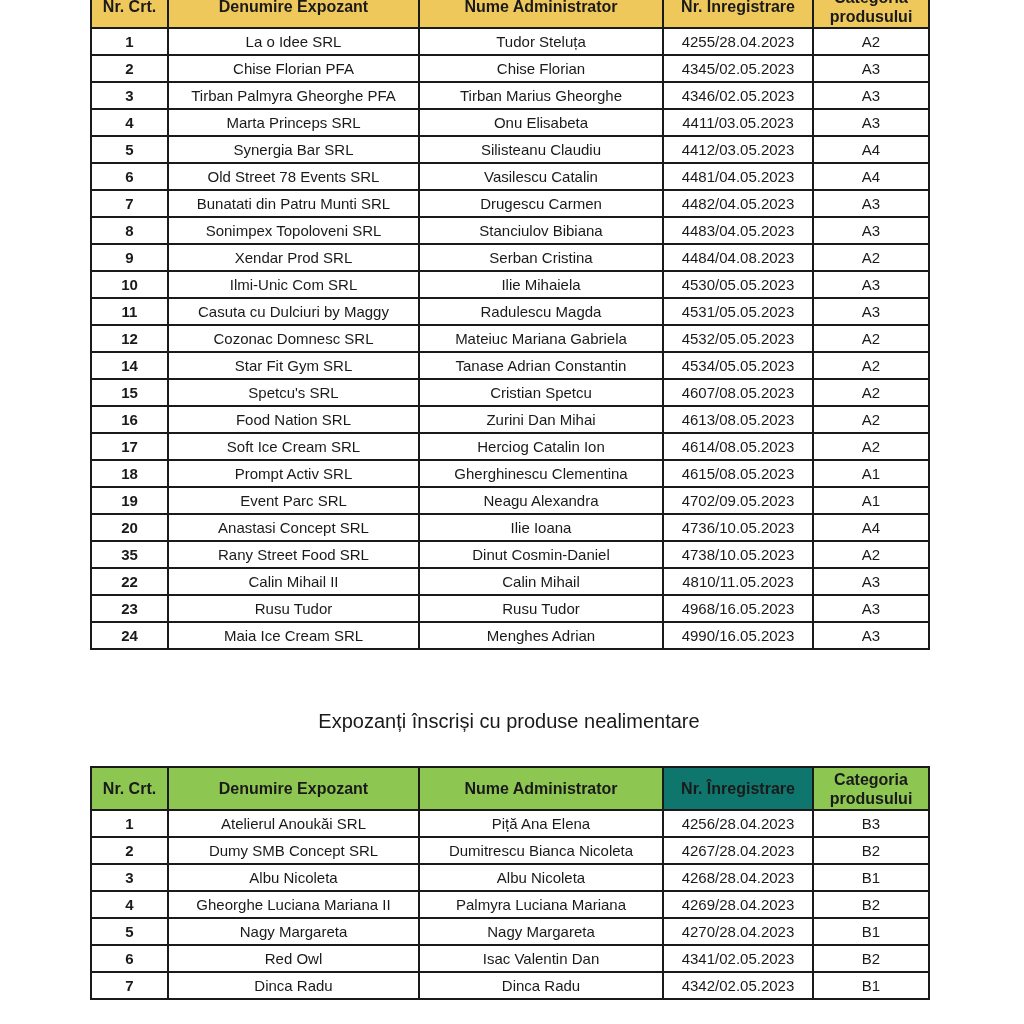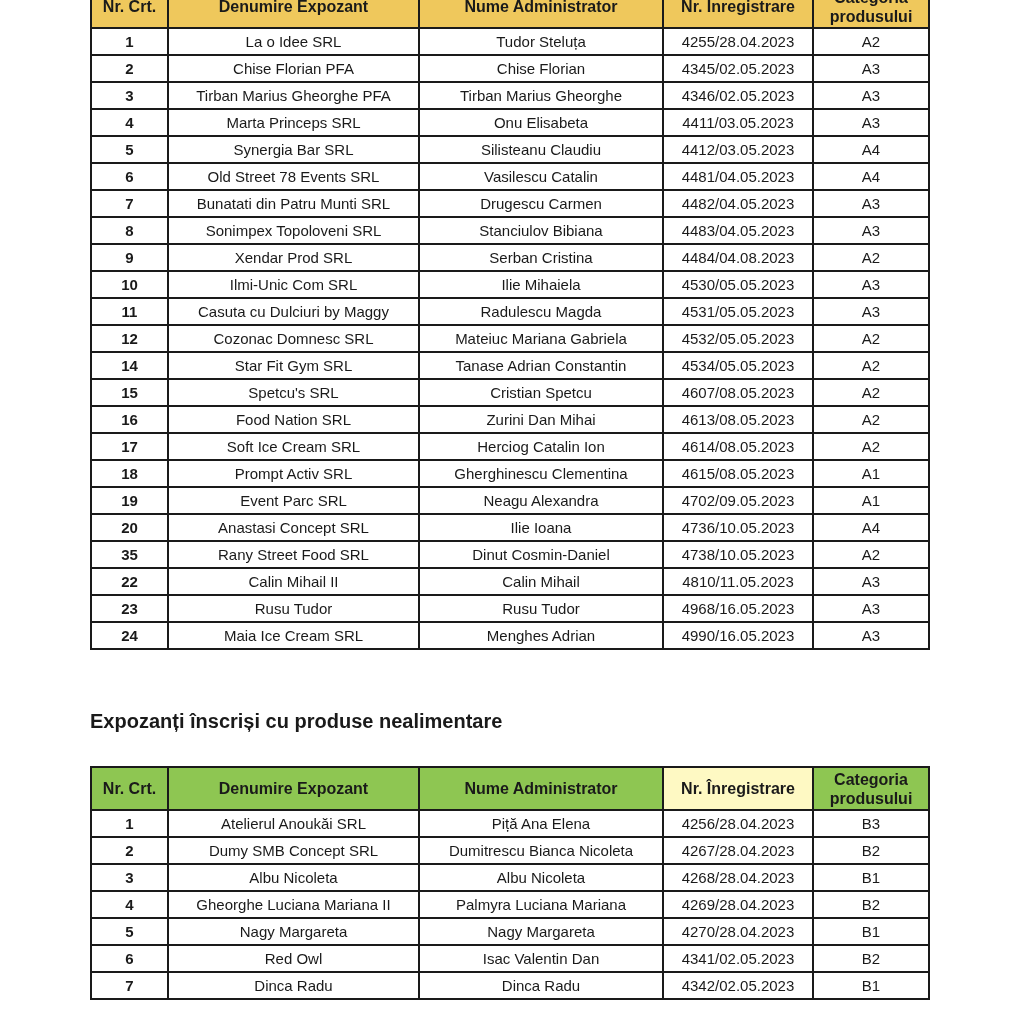--- a/index.html
+++ b/index.html
@@ -47,22 +47,23 @@
     height: 25px;
     white-space: nowrap;
   }
   table.reg-table td:first-child {
     font-weight: bold;
   }
   .section-title {
     margin: 56px 0 30px 0;
     height: 30px;
     line-height: 30px;
+    text-align: center;
     font-size: 20px;
-    font-weight: bold;
+    font-weight: normal;
     color: #1a1a1a;
   }
 </style>
 </head>
 <body>
 
 <div class="page">
   <div class="content">
 
     <table class="reg-table">
@@ -92,21 +93,21 @@
           </tr>
           <tr>
             <td>2</td>
             <td>Chise Florian PFA</td>
             <td>Chise Florian</td>
             <td>4345/02.05.2023</td>
             <td>A3</td>
           </tr>
           <tr>
             <td>3</td>
-            <td>Tirban Marius Gheorghe PFA</td>
+            <td>Tirban Palmyra Gheorghe PFA</td>
             <td>Tirban Marius Gheorghe</td>
             <td>4346/02.05.2023</td>
             <td>A3</td>
           </tr>
           <tr>
             <td>4</td>
             <td>Marta Princeps SRL</td>
             <td>Onu Elisabeta</td>
             <td>4411/03.05.2023</td>
             <td>A3</td>
@@ -255,21 +256,21 @@
         <col style="width:251px">
         <col style="width:244px">
         <col style="width:150px">
         <col style="width:116px">
       </colgroup>
       <thead>
         <tr>
           <th style="background-color: rgb(142, 198, 82);">Nr. Crt.</th>
           <th style="background-color: rgb(142, 198, 82);">Denumire Expozant</th>
           <th style="background-color: rgb(142, 198, 82);">Nume Administrator</th>
-          <th style="background-color: #fef9c3;">Nr. Înregistrare</th>
+          <th style="background-color: #0f766e;">Nr. Înregistrare</th>
           <th style="background-color: rgb(142, 198, 82);">Categoria produsului</th>
         </tr>
       </thead>
       <tbody>
           <tr>
             <td>1</td>
             <td>Atelierul Anoukăi SRL</td>
             <td>Piță Ana Elena</td>
             <td>4256/28.04.2023</td>
             <td>B3</td>

